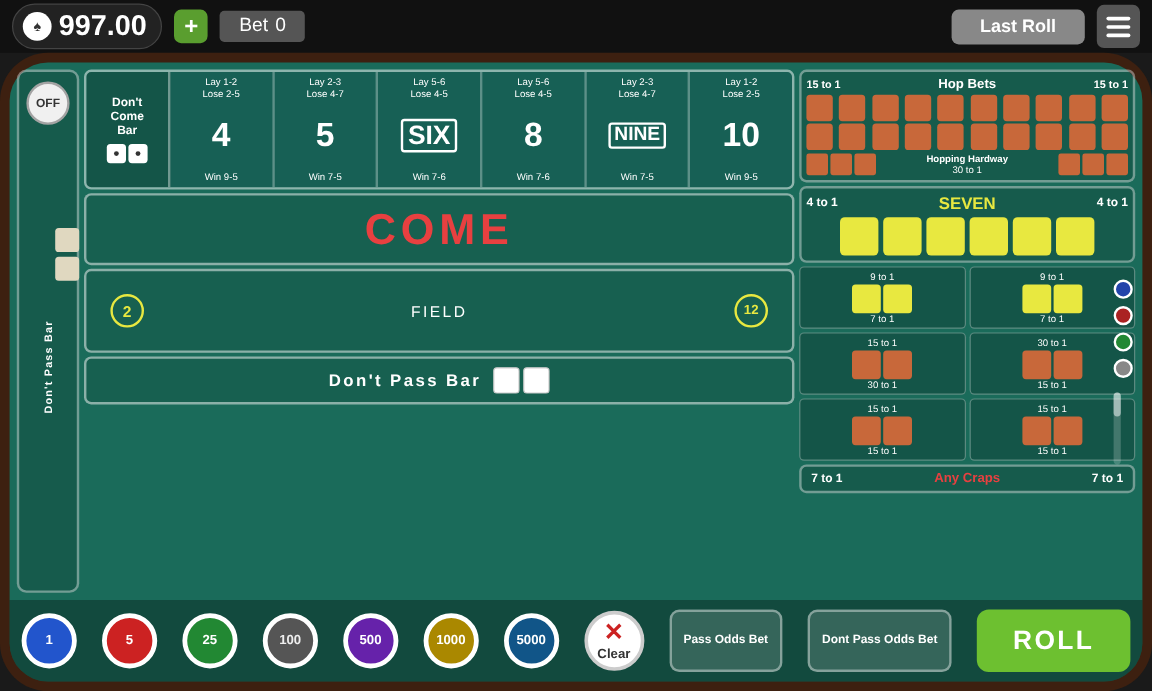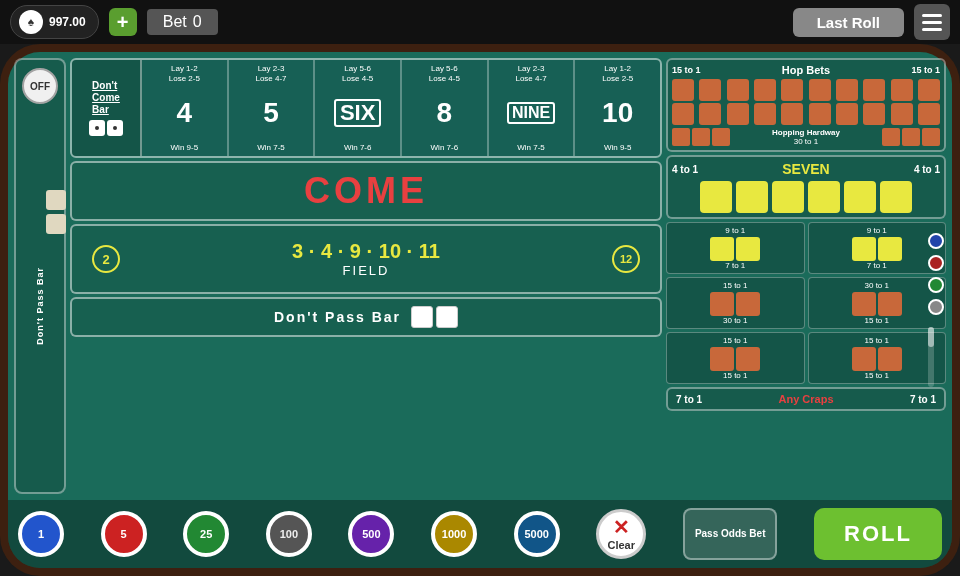--- a/index.html
+++ b/index.html
@@ -36,21 +36,21 @@
       border-radius: 50%;
       display: flex;
       align-items: center;
       justify-content: center;
       font-size: 12px;
       color: #333;
       font-weight: bold;
     }
     .balance-text {
       color: #fff;
-      font-size: 12px;
+      font-size: 24px;
       font-weight: bold;
     }
     .add-btn {
       width: 28px;
       height: 28px;
       background: #5a9e2f;
       border-radius: 6px;
       display: flex;
       align-items: center;
       justify-content: center;
@@ -178,22 +178,22 @@
       flex-direction: column;
       align-items: center;
       justify-content: center;
       border-right: 2px solid rgba(255,255,255,0.4);
       padding: 4px;
     }
     .dont-come-text {
       color: #fff;
       font-size: 10px;
       font-weight: bold;
+      text-align: center;
       line-height: 1.2;
-      text-decoration: underline;
     }
     .dice-dots-small {
       display: flex;
       gap: 2px;
       margin-top: 4px;
     }
     .die-small {
       width: 16px;
       height: 16px;
       background: #fff;
@@ -619,21 +619,20 @@
         </div>
 
         <div class="come-area">
           <span class="come-text">COME</span>
         </div>
 
         <div class="field-area">
           <div class="circle-2">
               <span>2</span>
             </div>
-          <div class="field-numbers">3 · 4 · 9 · 10 · 11</div>
           <div class="field-label">FIELD</div>
           <div class="circle-12">
               <span>12</span>
             </div>
         </div>
 
         <div class="dont-pass-row">
           <span class="dont-pass-text">Don't Pass Bar</span>
           <div class="dice-pair">
             <div style="width:22px;height:22px;background:#fff;border-radius:3px;border:1px solid #ccc;"></div>
@@ -799,18 +798,21 @@
 
       <div class="clear-btn">
         <div class="clear-x">✕</div>
         <div class="clear-label">Clear</div>
       </div>
 
       <div class="bet-btn">
         <span class="bet-btn-text">Pass Odds Bet</span>
       </div>
 
+      <div class="bet-btn">
+        <span class="bet-btn-text">Dont Pass Odds Bet</span>
+      </div>
 
       <button class="roll-btn">ROLL</button>
     </div>
 
   </div>
 </div>
 
 </body></html>

